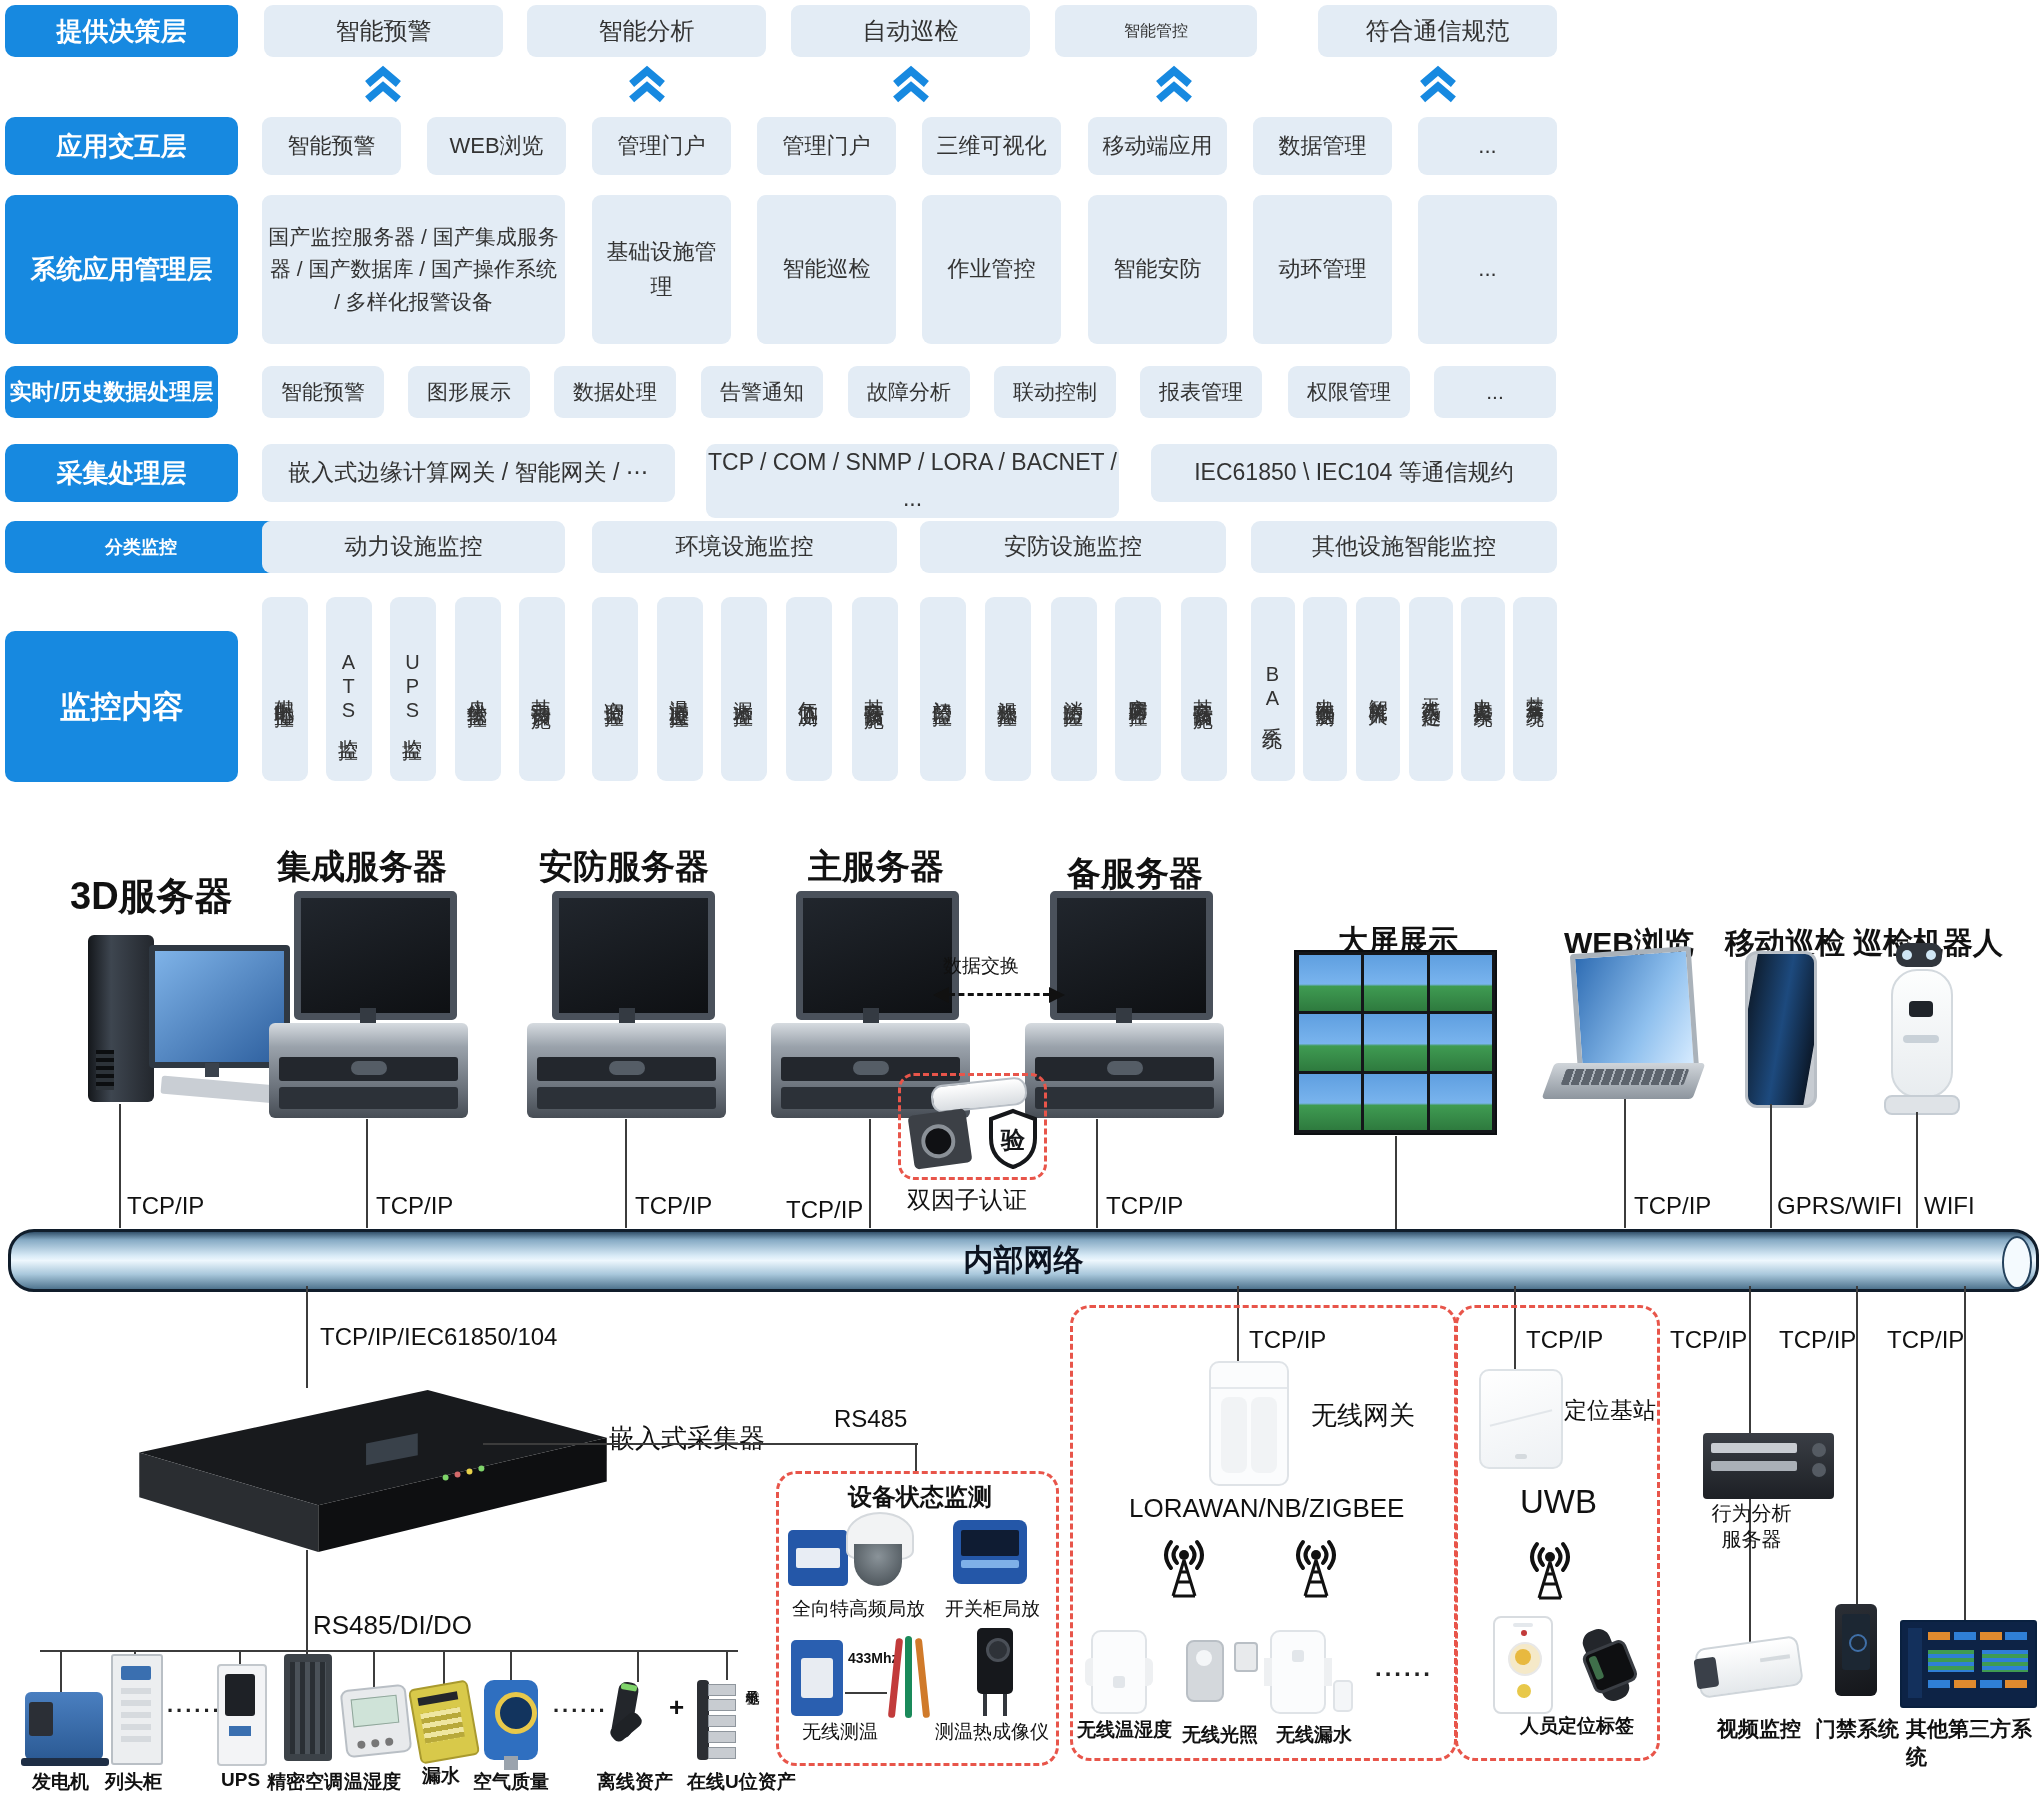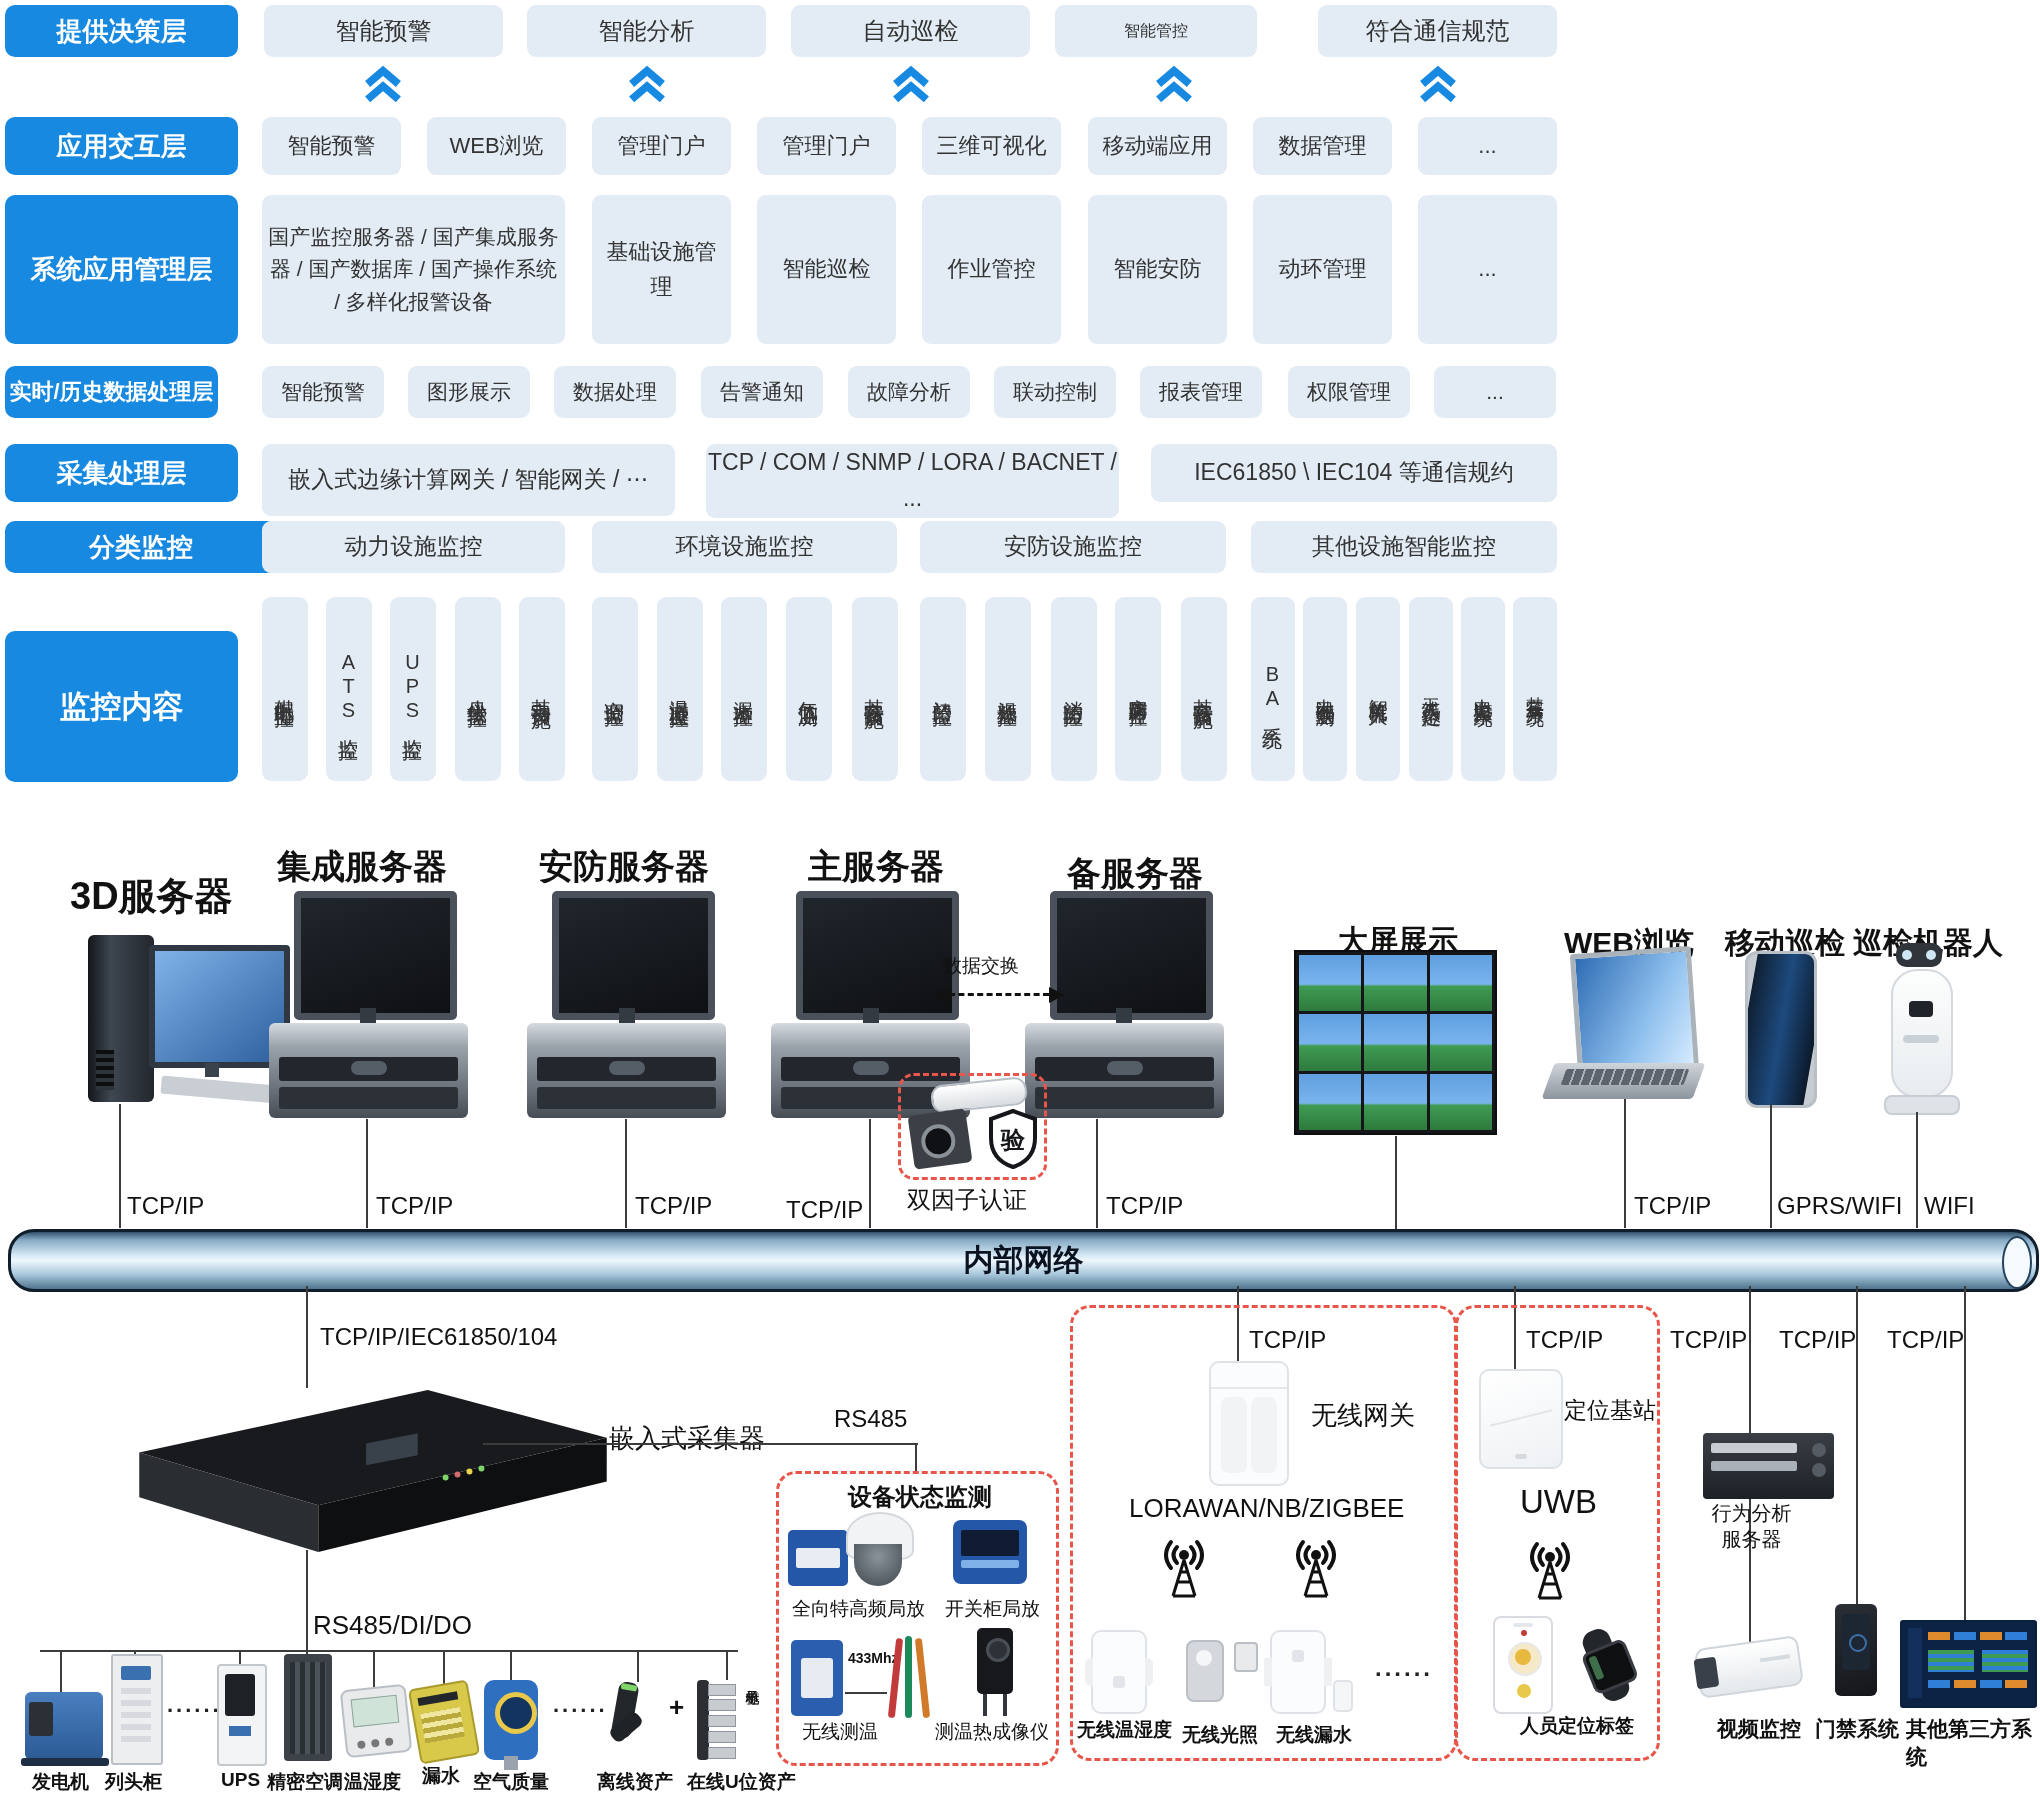--- a/index.html
+++ b/index.html
@@ -78,25 +78,25 @@
   <div class="a bx" style="left:408px;top:366px;width:122px;height:52px;font-size:21px">图形展示</div>
   <div class="a bx" style="left:554px;top:366px;width:122px;height:52px;font-size:21px">数据处理</div>
   <div class="a bx" style="left:701px;top:366px;width:122px;height:52px;font-size:21px">告警通知</div>
   <div class="a bx" style="left:848px;top:366px;width:122px;height:52px;font-size:21px">故障分析</div>
   <div class="a bx" style="left:994px;top:366px;width:122px;height:52px;font-size:21px">联动控制</div>
   <div class="a bx" style="left:1140px;top:366px;width:122px;height:52px;font-size:21px">报表管理</div>
   <div class="a bx" style="left:1288px;top:366px;width:122px;height:52px;font-size:21px">权限管理</div>
   <div class="a bx" style="left:1434px;top:366px;width:122px;height:52px;font-size:21px">...</div>
 
   <div class="a bl" style="left:5px;top:444px;width:233px;height:58px;font-size:26px">采集处理层</div>
-  <div class="a bx" style="left:262px;top:444px;width:413px;height:72px;font-size:23px">嵌入式边缘计算网关 / 智能网关 / ⋯</div>
+  <div class="a bx" style="left:262px;top:444px;width:413px;height:58px;font-size:23px">嵌入式边缘计算网关 / 智能网关 / ⋯</div>
   <div class="a bx" style="left:706px;top:444px;width:413px;height:74px;font-size:23px">TCP / COM / SNMP / LORA / BACNET / ...</div>
   <div class="a bx" style="left:1151px;top:444px;width:406px;height:58px;font-size:23px">IEC61850 \ IEC104 等通信规约</div>
 
-  <div class="a bl" style="left:5px;top:521px;width:272px;height:52px;font-size:26px">分类监控</div>
+  <div class="a bl" style="left:5px;top:521px;width:272px;height:52px;font-size:18px">分类监控</div>
   <div class="a bx" style="left:262px;top:521px;width:303px;height:52px;font-size:23px">动力设施监控</div>
   <div class="a bx" style="left:592px;top:521px;width:305px;height:52px;font-size:23px">环境设施监控</div>
   <div class="a bx" style="left:920px;top:521px;width:306px;height:52px;font-size:23px">安防设施监控</div>
   <div class="a bx" style="left:1251px;top:521px;width:306px;height:52px;font-size:23px">其他设施智能监控</div>
 
   <div class="a bl" style="left:5px;top:631px;width:233px;height:151px;font-size:31px">监控内容</div>
   <div class="a vc" style="left:262px;top:597px;width:46px;height:184px;font-size:20px">供配电监控</div>
   <div class="a vc" style="left:326px;top:597px;width:46px;height:184px;font-size:20px">ATS监控</div>
   <div class="a vc" style="left:390px;top:597px;width:46px;height:184px;font-size:20px">UPS监控</div>
   <div class="a vc" style="left:455px;top:597px;width:46px;height:184px;font-size:20px">小母线监控</div>

